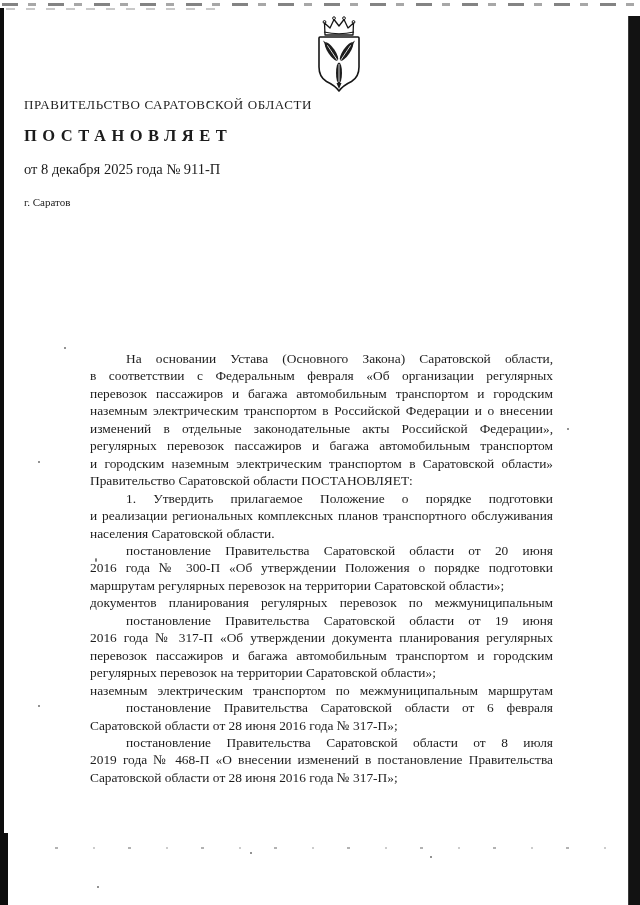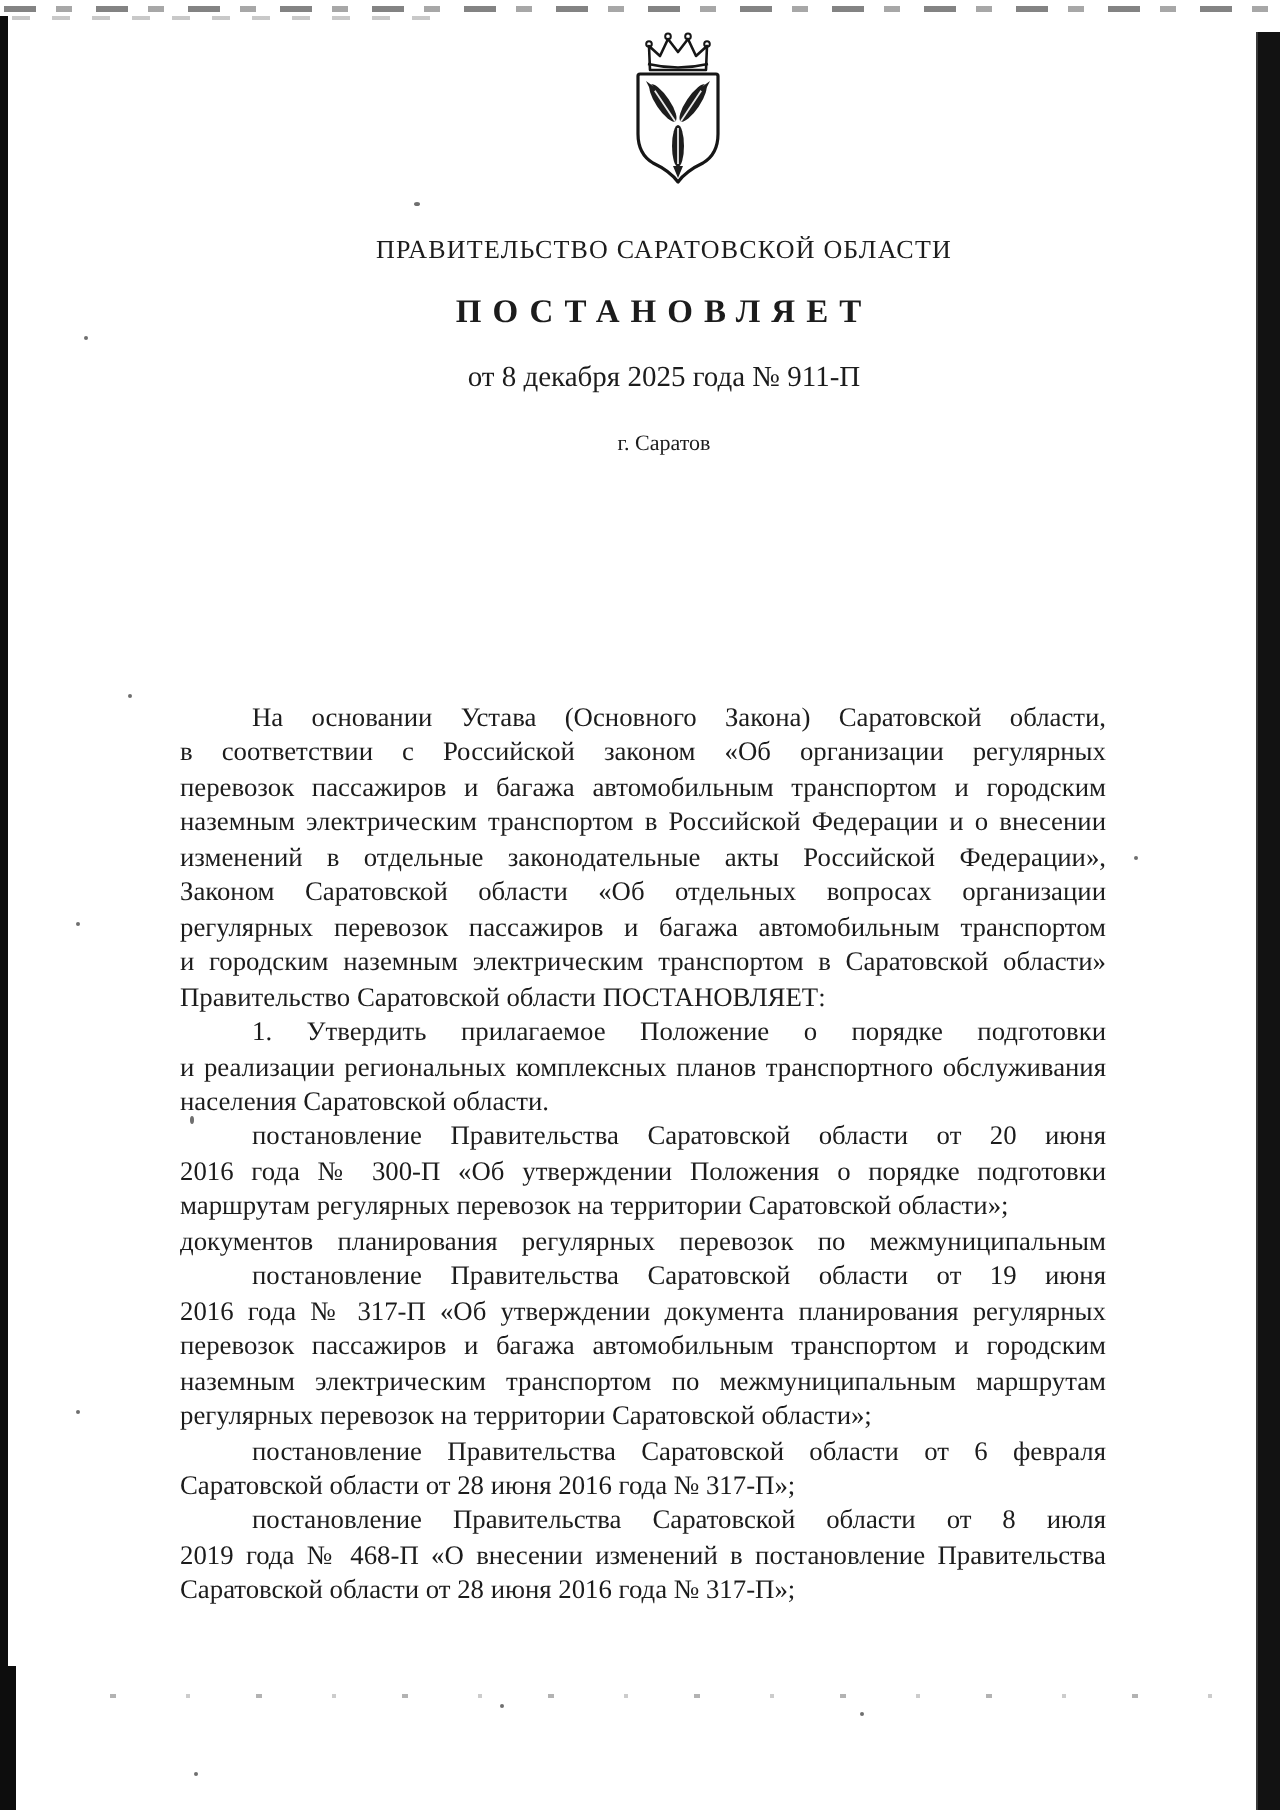--- a/index.html
+++ b/index.html
@@ -16,21 +16,21 @@
   .edge-top{position:absolute;left:2px;top:3px;width:634px;height:3px;opacity:.75;
     background:repeating-linear-gradient(90deg,#5a5a5a 0 16px,transparent 16px 26px,#8a8a8a 26px 34px,transparent 34px 46px);}
   .edge-top2{position:absolute;left:6px;top:8px;width:210px;height:2px;opacity:.4;
     background:repeating-linear-gradient(90deg,#777 0 9px,transparent 9px 20px);}
   .dot-row{position:absolute;left:55px;top:847px;width:570px;height:2px;opacity:.5;
     background:repeating-linear-gradient(90deg,#666 0 3px,transparent 3px 38px,#999 38px 40px,transparent 40px 73px);}
   .speck{position:absolute;background:#6f6f6f;border-radius:50%;}
   
   .emblem{position:absolute;left:315px;top:15px;width:48px;height:78px;}
   
-  .hline{position:absolute;left:0;width:640px;box-sizing:border-box;padding-left:24px;text-align:center;white-space:nowrap;margin-top:20px;}
+  .hline{position:absolute;left:0;width:640px;box-sizing:border-box;padding-left:24px;white-space:nowrap;}
   .org{top:97px;font-size:13px;letter-spacing:.6px;}
   .doctype{top:126px;font-size:16.5px;font-weight:bold;letter-spacing:5.5px;}
   .dateline{top:161px;font-size:14.5px;}
   .city{top:196px;font-size:11px;}
   
   .title{position:absolute;left:93px;top:245px;width:364px;font-size:14px;font-weight:bold;line-height:17.3px;}
   
   .bodytext{position:absolute;left:90px;top:350px;width:463px;font-size:13.4px;line-height:17.45px;}
   .line{white-space:normal;}
   .line.j{text-align:justify;text-align-last:justify;}
@@ -88,40 +88,39 @@
   </div>
 
   <div class="hline org">ПРАВИТЕЛЬСТВО САРАТОВСКОЙ ОБЛАСТИ</div>
   <div class="hline doctype">ПОСТАНОВЛЯЕТ</div>
   <div class="hline dateline">от 8 декабря 2025 года № 911-П</div>
   <div class="hline city">г. Саратов</div>
 
 
   <div class="bodytext">
       <div class="line j i">На основании Устава (Основного Закона) Саратовской области,</div>
-      <div class="line j">в соответствии с Российской законом «Об организации регулярных</div>
+      <div class="line j">в соответствии с Федеральным февраля «Об организации регулярных</div>
       <div class="line j">перевозок пассажиров и багажа автомобильным транспортом и городским</div>
       <div class="line j">наземным электрическим транспортом в Российской Федерации и о внесении</div>
       <div class="line j">изменений в отдельные законодательные акты Российской Федерации»,</div>
-      <div class="line j">Законом Саратовской области «Об отдельных вопросах организации</div>
       <div class="line j">регулярных перевозок пассажиров и багажа автомобильным транспортом</div>
       <div class="line j">и городским наземным электрическим транспортом в Саратовской области»</div>
       <div class="line">Правительство Саратовской области ПОСТАНОВЛЯЕТ:</div>
       <div class="line j i">1. Утвердить прилагаемое Положение о порядке подготовки</div>
       <div class="line j">и реализации региональных комплексных планов транспортного обслуживания</div>
       <div class="line">населения Саратовской области.</div>
       <div class="line j i">постановление Правительства Саратовской области от 20 июня</div>
       <div class="line j">2016 года № 300-П «Об утверждении Положения о порядке подготовки</div>
       <div class="line">маршрутам регулярных перевозок на территории Саратовской области»;</div>
       <div class="line j">документов планирования регулярных перевозок по межмуниципальным</div>
       <div class="line j i">постановление Правительства Саратовской области от 19 июня</div>
       <div class="line j">2016 года № 317-П «Об утверждении документа планирования регулярных</div>
       <div class="line j">перевозок пассажиров и багажа автомобильным транспортом и городским</div>
+      <div class="line">регулярных перевозок на территории Саратовской области»;</div>
       <div class="line j">наземным электрическим транспортом по межмуниципальным маршрутам</div>
-      <div class="line">регулярных перевозок на территории Саратовской области»;</div>
       <div class="line j i">постановление Правительства Саратовской области от 6 февраля</div>
       <div class="line">Саратовской области от 28 июня 2016 года № 317-П»;</div>
       <div class="line j i">постановление Правительства Саратовской области от 8 июля</div>
       <div class="line j">2019 года № 468-П «О внесении изменений в постановление Правительства</div>
       <div class="line">Саратовской области от 28 июня 2016 года № 317-П»;</div>
     </div>
 
 </div>
 
 </body></html>

